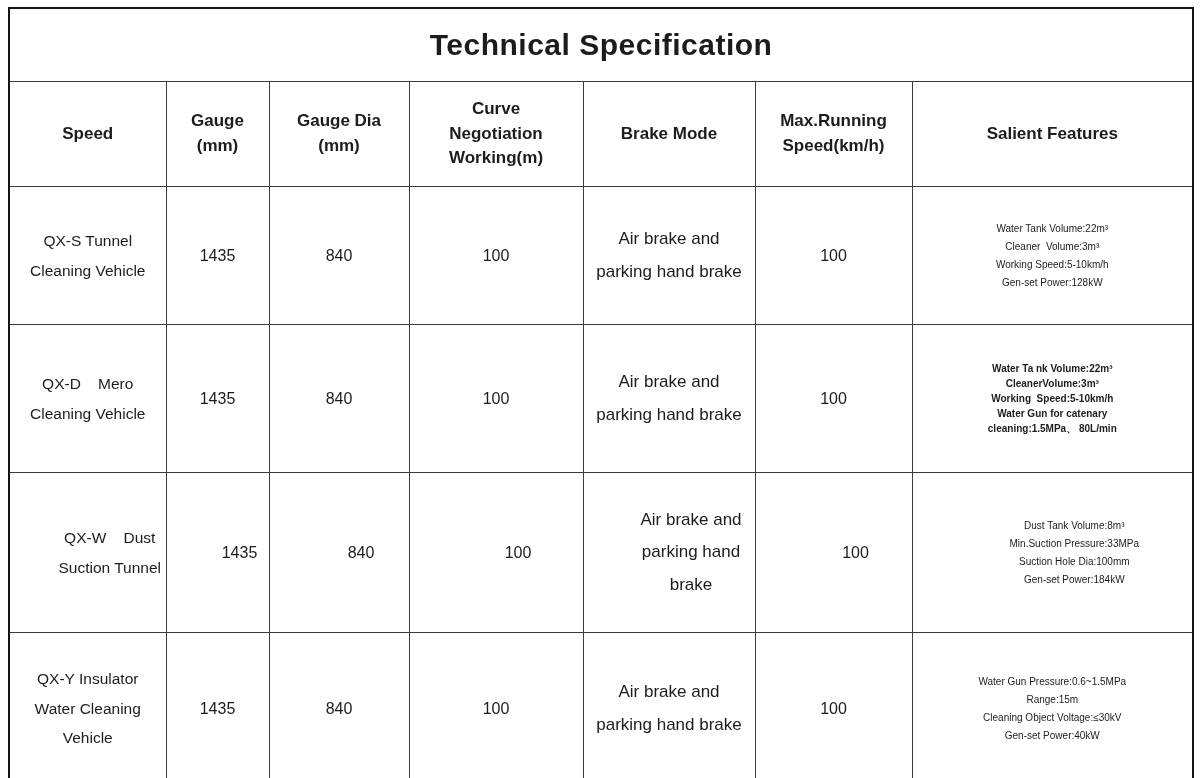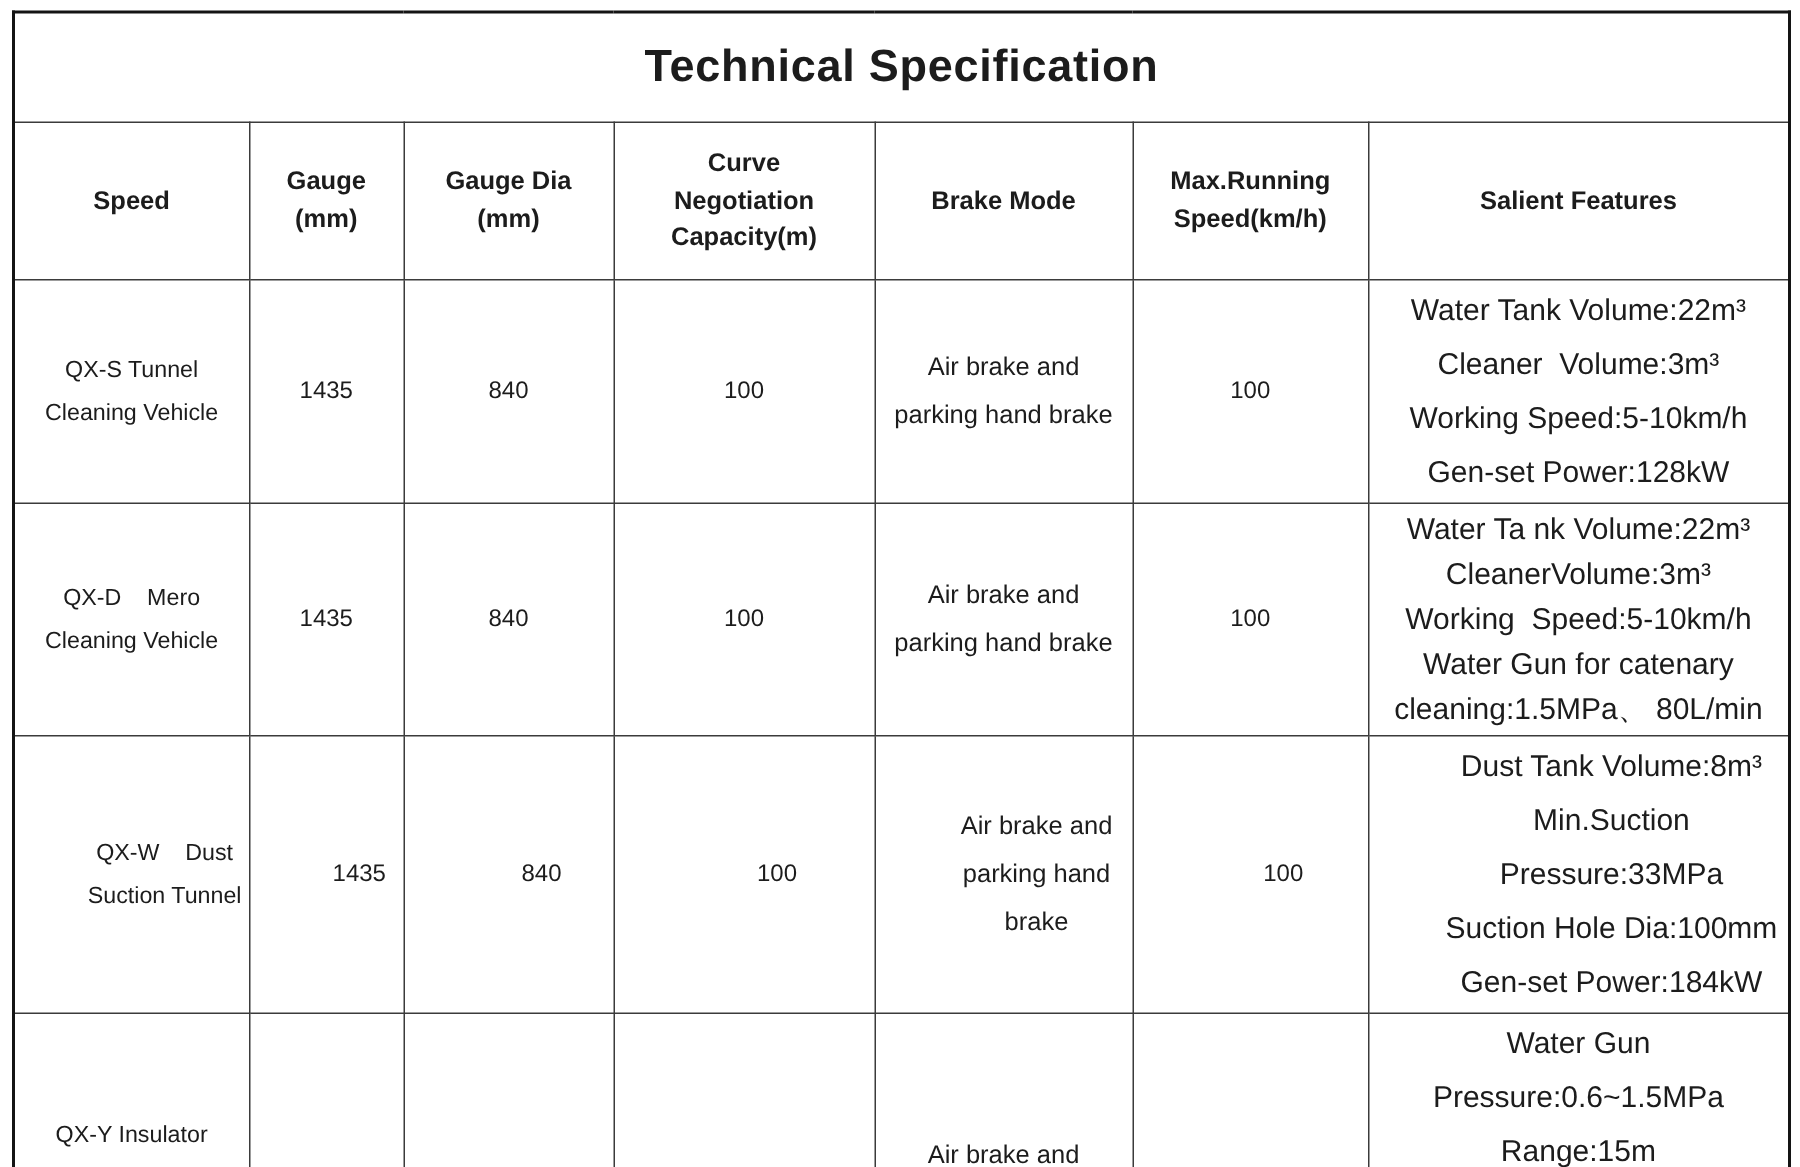--- a/index.html
+++ b/index.html
@@ -48,26 +48,27 @@
     line-height: 1.9;
   }
   td.num-cell {
     font-size: 16px;
   }
   td.brake-cell {
     font-size: 17px;
     line-height: 1.9;
   }
   td.features-cell {
-    font-size: 20px;
+    font-size: 10px;
     line-height: 1.8;
     padding: 2px 2px;
   }
   td.features-cell.tight {
     line-height: 1.5;
+    font-weight: bold;
   }
   tr.row-1 td { height: 133px; }
   tr.row-2 td { height: 143px; }
   tr.row-3 td { height: 155px; padding-left: 48px; }
   tr.row-4 td { height: 147px; }
 </style>
 </head>
 <body>
 
 <div class="page">
@@ -86,21 +87,21 @@
         <td class="title-cell" colspan="7">Technical Specification</td>
       </tr>
       <tr class="header-row">
         <th>Speed</th>
         <th>Gauge
 (mm)</th>
         <th>Gauge Dia
 (mm)</th>
         <th>Curve
 Negotiation
-Capacity(m)</th>
+Working(m)</th>
         <th>Brake Mode</th>
         <th>Max.Running
 Speed(km/h)</th>
         <th>Salient Features</th>
       </tr>
       <tr class="row-1">
         <td class="model-cell">QX-S Tunnel
 Cleaning Vehicle</td>
         <td class="num-cell">1435</td>
         <td class="num-cell">840</td>

